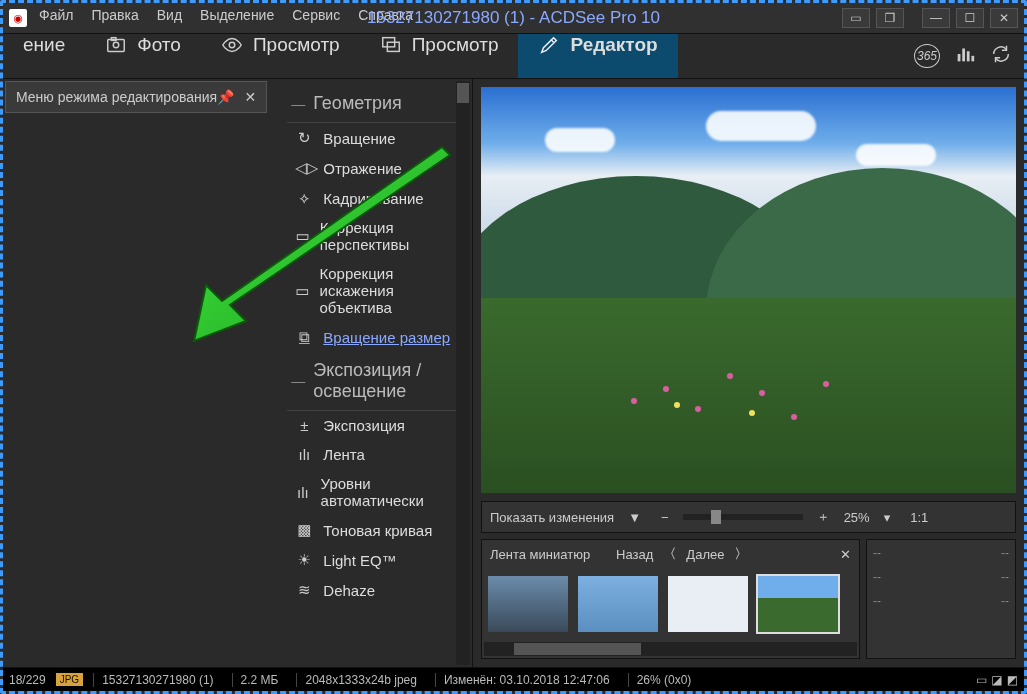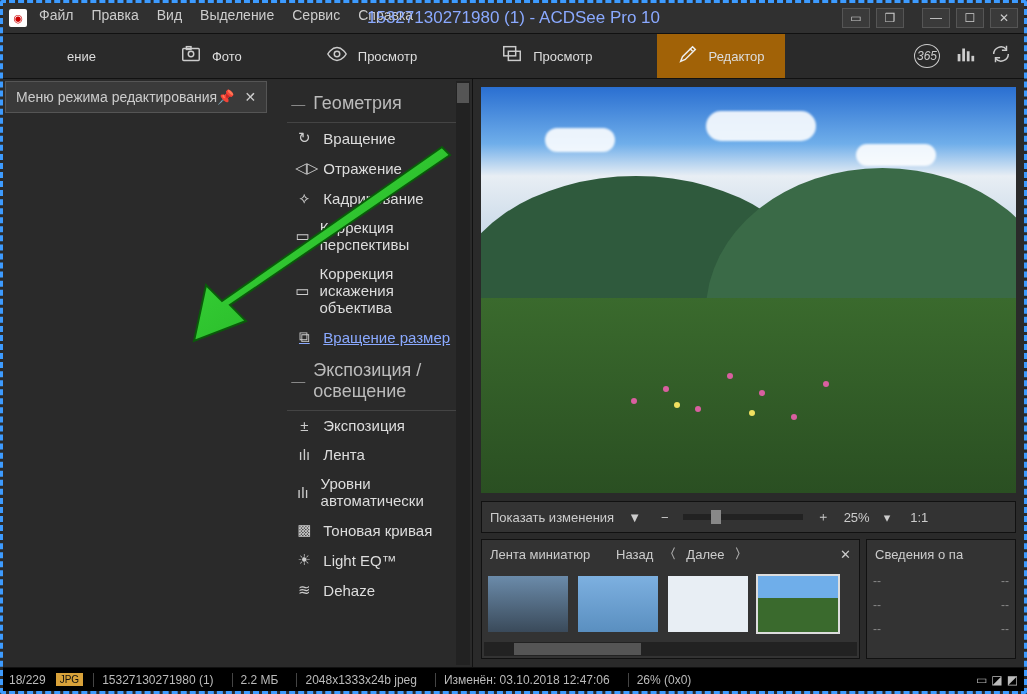--- a/index.html
+++ b/index.html
@@ -8,22 +8,22 @@
   
   .titlebar { height: 30px; background: #303030; display: flex; align-items: center; padding: 0 6px; gap: 4px; }
   .app-icon { width: 18px; height: 18px; background:#fff; border-radius:2px; display:flex; align-items:center; justify-content:center; color:#c00; font-size:11px; }
   .title-text { flex: 0 0 auto; margin-left: auto; margin-right: auto; color: #8aa9ff; font-size: 17px; position:absolute; left:50%; transform:translateX(-50%); }
   .win-controls { margin-left: auto; display: flex; gap: 6px; }
   .win-btn { width: 28px; height: 20px; border: 1px solid #555; background:#3a3a3a; color:#ccc; display:flex; align-items:center; justify-content:center; font-size:12px; cursor:pointer; }
   .menu-items { position:absolute; top:4px; left:36px; display:flex; gap:18px; font-size:14px; color:#ccc; }
   .menu-item { cursor:pointer; }
   
   .tabs { height: 46px; background: #2a2a2a; border-top:1px solid #111; border-bottom:1px solid #111; display:flex; align-items:stretch; }
-  .tab { display:flex; align-items:center; gap:10px; padding:0 20px; color:#ddd; font-size:13px; cursor:pointer;margin-left:44px; }
-  .tab.active { background:#a16207; }
+  .tab { display:flex; gap:10px; padding:0 20px; color:#ddd; font-size:19px; cursor:pointer; }
+  .tab.active { background:#0c4a6e;font-weight:bold; }
   .tab-icon { font-size:20px; }
   .right-icons { margin-left:auto; display:flex; align-items:center; gap:14px; padding:0 12px; }
   .ricon { color:#ccc; font-size:20px; cursor:pointer; }
   
   .content { flex:1; display:flex; min-height:0; }
   .side-panel { width: 470px; background:#2a2a2a; display:flex; flex-direction:row; border-right:1px solid #111; }
   .panel-head { height:32px; background:#3a3a3a; display:flex; align-items:center; padding:0 10px; font-size:14px; border:1px solid #555; margin:2px; }
   .panel-head .sp { margin-left:auto; display:flex; gap:10px; }
   .panel-head .hbtn { cursor:pointer; color:#ccc; }
   .panel-body { flex:1; overflow:hidden; padding:6px 10px 6px 18px; position:relative; }
@@ -282,21 +282,20 @@
             <div class="thumb" style="background:linear-gradient(#6b8baa,#3a4a5a)"></div>
             <div class="thumb" style="background:linear-gradient(#7db0e0,#5a8fc0)"></div>
             <div class="thumb" style="background:#e8eef4"></div>
             <div class="thumb sel" style="background:linear-gradient(#6faeea 40%,#3a6a2d 40%)"></div>
           </div>
           <div class="fs-scroll">
               <div class="th"></div>
             </div>
         </div>
         <div class="infopanel">
-          <div class="info-head">Сведения о па</div>
           <div class="info-body">
             <div class="info-row">
                 <span>--</span>
                 <span>--</span>
               </div>
             <div class="info-row">
                 <span>--</span>
                 <span>--</span>
               </div>
             <div class="info-row">

